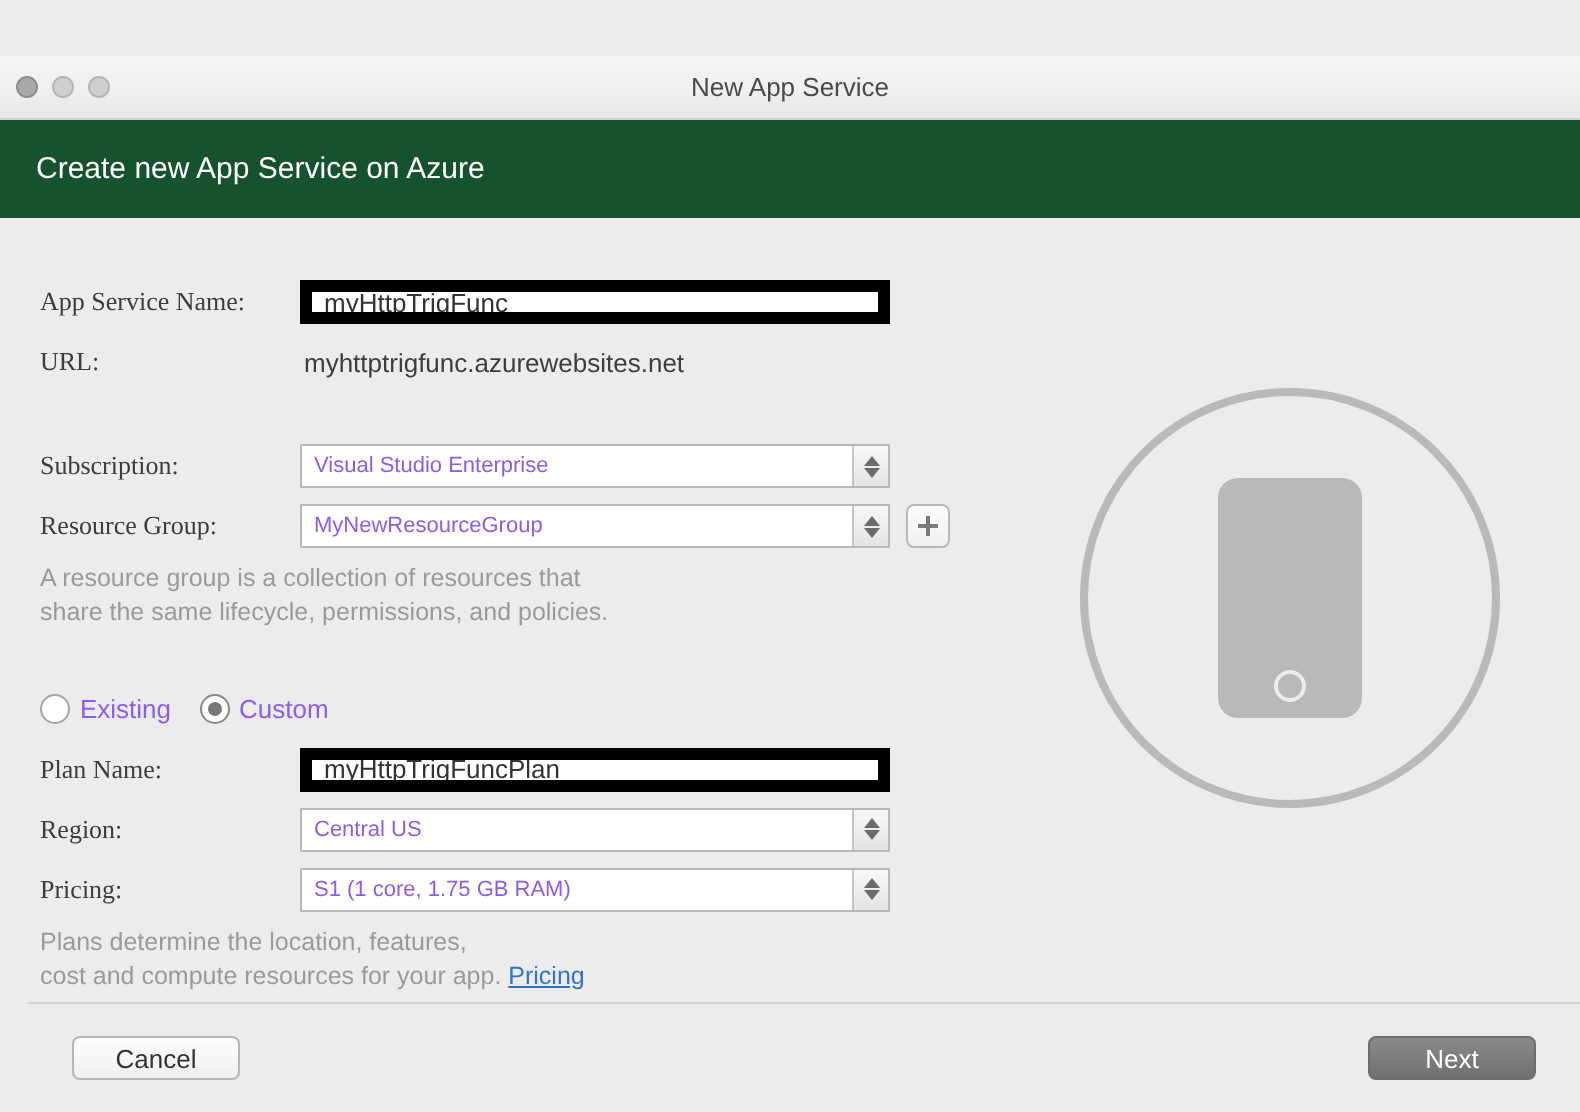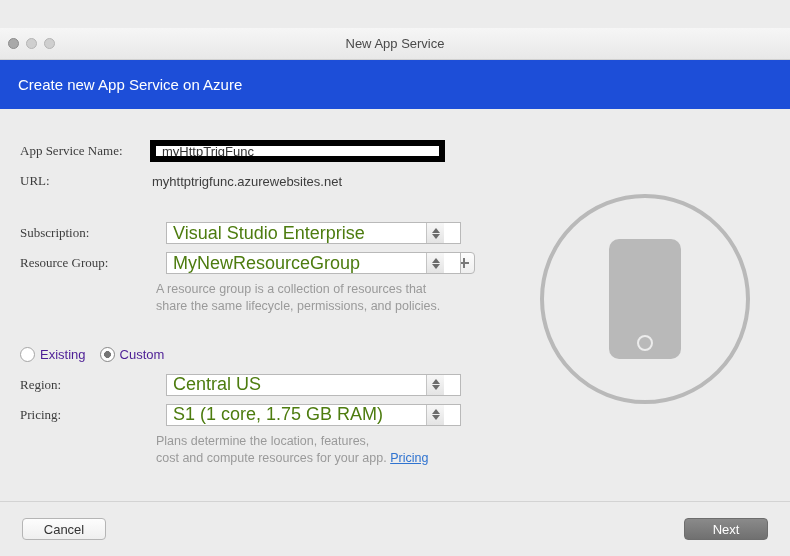--- a/index.html
+++ b/index.html
@@ -36,21 +36,21 @@
     border: 0.5px solid #b5b5b5;
   }
   .traffic span:first-child { background: #a9a9a9; border-color: #8d8d8d; }
   .titlebar-title {
     flex: 1;
     text-align: center;
     font-size: 13px;
     color: #4a4a4a;
   }
   .header {
-    background: #1d4ed8;
+    background: #14532d;
     color: #fff;
     height: 49px;
     display: flex;
     align-items: center;
     padding-left: 18px;
     font-size: 15px;
   }
   .content {
     position: relative;
     padding: 30px 20px 0 20px;
@@ -93,26 +93,25 @@
   .select {
     position: relative;
     width: 295px;
     height: 22px;
   }
   .select-input {
     width: 100%; height: 100%;
     border: 1px solid #b9b9b9;
     background: #fff;
     padding: 0 22px 0 6px;
-    font-size: 18px;
-    color: #4d7c0f;
+    font-size: 11px;
+    color: #8b5cf6;
     display: flex;
     align-items: center;
     cursor: default;
-    margin-left: 16px;
   }
   .select-input.combo-editable { background:#fff; }
   .select-arrows {
     position: absolute;
     right: 1px; top: 1px; bottom: 1px;
     width: 18px;
     background: linear-gradient(#f7f7f7,#e4e4e4);
     border-left: 1px solid #c4c4c4;
     display: flex;
     flex-direction: column;
@@ -125,32 +124,31 @@
     margin-left: 8px;
     width: 22px; height: 22px;
     border: 1px solid #b9b9b9;
     border-radius: 4px;
     background: linear-gradient(#fdfdfd,#efefef);
     display:flex; align-items:center; justify-content:center;
     color:#6b6b6b;
     cursor: default;
   }
   .helper {
-    margin-left: 136px;
     color: #9a9a9a;
     font-size: 12.5px;
     line-height: 1.35;
     max-width: 330px;
     margin-top: 2px;
   }
   .helper a { color: #2f73d0; text-decoration: underline; cursor:pointer; }
   .radio-group { display:flex; gap:14px; align-items:center; }
   .radio {
     display:flex; align-items:center; gap:5px;
-    font-size:13px; color:#4c1d95;
+    font-size:13px; color:#8b5cf6;
   }
   .radio-dot {
     width:15px; height:15px; border-radius:50%;
     border:1px solid #a5a5a5;
     background:#fff;
     display:flex; align-items:center; justify-content:center;
   }
   .radio-dot.selected { background: radial-gradient(#777 0 35%, #fff 40% 100%); border-color:#888;}
   .illustration {
     position:absolute;
@@ -171,21 +169,21 @@
   }
   .illustration .phone::after{
     content:"";
     position:absolute;
     bottom:8px; left:50%; transform:translateX(-50%);
     width:12px; height:12px; border-radius:50%;
     border:2.5px solid #ececec;
   }
   .footer {
     position:absolute;
-    left:0; right:0; bottom:0;
+    left:14px; right:0; bottom:0;
     height:55px;
     border-top:1px solid #d3d3d3;
     background:#ececec;
     display:flex;
     align-items:center;
     padding:0 22px;
   }
   .btn {
     height:22px;
     border:1px solid #b5b5b5;
@@ -288,20 +286,26 @@
         <span class="radio-dot"></span>
         <span>Existing</span>
       </div>
       <div class="radio">
         <span class="radio-dot selected"></span>
         <span>Custom</span>
       </div>
     </div>
   </div>
 
+  <div class="row">
+    <div class="label">Plan Name:</div>
+    <div class="field-area">
+      <input class="text" type="text" value="myHttpTrigFuncPlan" style="">
+    </div>
+  </div>
 
   <div class="row">
     <div class="label">Region:</div>
     <div class="field-area">
       <div class="select">
         <div class="select-input">Central US</div>
         <div class="select-arrows">
           <svg viewBox="0 0 8 5">
               <path d="M0 5 L4 0 L8 5 Z" fill="#6b6b6b"></path>
             </svg>

